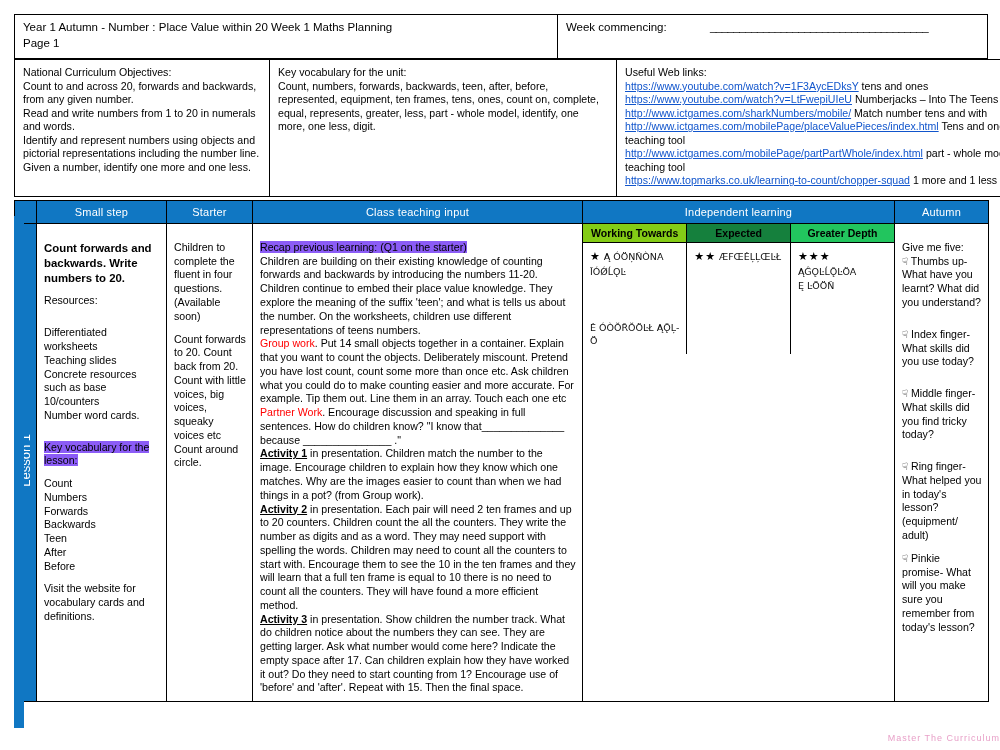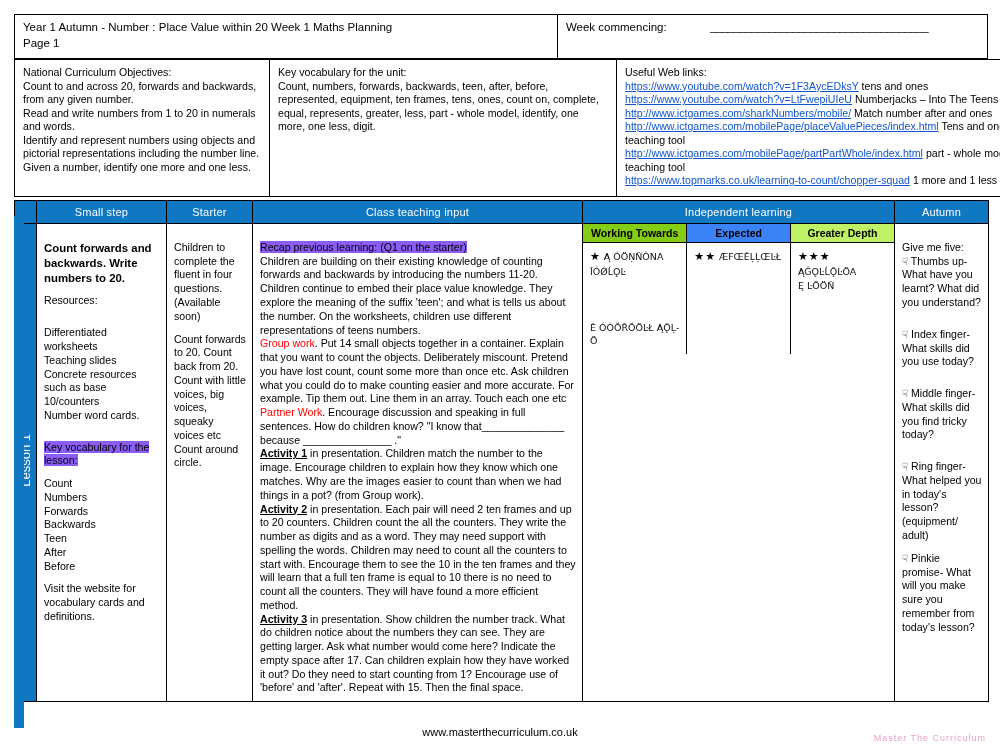--- a/index.html
+++ b/index.html
@@ -67,33 +67,33 @@
   .ul { text-decoration: underline; font-weight: bold; }
 
   
   .ind-cell { padding: 0; vertical-align: top; }
   .ind-table { width: 100%; height: 100%; }
   .ind-table td { border: 1px solid #000; }
   .ind-table td.first { border-left: none; }
   .ind-table td.last { border-right: none; }
   .ind-head { text-align: center; font-size: 10.5px; font-weight: bold; padding: 3px 2px; border-top: none !important; }
   .ih-wt { background: #84cc16; color: #000; }
-  .ih-ex { background: #3b82f6; color: #000; }
-  .ih-gd { background: #bef264; color: #000; }
+  .ih-ex { background: #15803d; color: #000; }
+  .ih-gd { background: #22c55e; color: #000; }
   .ind-body { vertical-align: top; padding: 6px 5px 6px 7px; font-size: 10px; border-bottom: none !important; }
   .glyph-line { line-height: 1.45; word-break: break-word; }
   .stars { letter-spacing: 1px; font-size: 11px; }
   .garble { font-family: "DejaVu Sans", sans-serif; font-size: 9.5px; color: #111; }
 
   .plen .hand { font-size: 10px; }
   .plen p { margin: 0 0 0 0; }
 
   
   .footer { position: absolute; left: 0; top: 726px; width: 1000px; text-align: center; font-size: 11px; }
-  .brand { position: absolute; right: 14px; top: 733px; font-size: 9px; color: #e8a0c8; letter-spacing: 1px; margin-left: 29px; }
+  .brand { position: absolute; right: 0; top: 733px; font-size: 9px; color: #e8a0c8; letter-spacing: 1px; margin-left: 29px; }
   .edge-bar { position: absolute; left: 14px; top: 216px; width: 10px; height: 512px; background: #1077c3; }
 </style>
 </head>
 <body>
 
 <div class="page">
 
   <table class="title-table">
     <tbody>
         <tr>
@@ -129,21 +129,21 @@
       <td class="info-web">
         <div>Useful Web links:</div>
         <div class="weblines">
           <div>
             <a class="lk" href="#">https://www.youtube.com/watch?v=1F3AycEDksY</a><span class="plain"> tens and ones</span>
           </div>
           <div>
             <a class="lk" href="#">https://www.youtube.com/watch?v=LtFwepiUIeU</a><span class="plain">  Numberjacks – Into The Teens</span>
           </div>
           <div>
-            <a class="lk" href="#">http://www.ictgames.com/sharkNumbers/mobile/</a><span class="plain">  Match number after and ones</span>
+            <a class="lk" href="#">http://www.ictgames.com/sharkNumbers/mobile/</a><span class="plain">  Match number tens and with</span>
           </div>
           <div>
             <a class="lk" href="#">http://www.ictgames.com/mobilePage/placeValuePieces/index.html</a><span class="plain"> Tens and ones teaching tool</span>
           </div>
           <div>
             <a class="lk" href="#">http://www.ictgames.com/mobilePage/partPartWhole/index.html</a><span class="plain"> part - whole model teaching tool</span>
           </div>
           <div>
             <a class="lk" href="#">https://www.topmarks.co.uk/learning-to-count/chopper-squad</a><span class="plain">  1 more and 1 less</span>
           </div>
@@ -274,15 +274,14 @@
         <p><span class="hand">☟</span> <span>Ring finger- What helped you in today's lesson? (equipment/ adult)</span></p>
         <div class="gap"></div>
         <p><span class="hand">☟</span> <span>Pinkie promise- What will you make sure you remember from today's lesson?</span></p>
       </td>
     </tr>
   </tbody>
     </table>
 
   <div class="edge-bar"></div>
 
-  <div class="footer">www.masterthecurriculum.co.uk</div>
   <div class="brand">Master  The  Curriculum</div>
 </div>
 
 </body></html>

